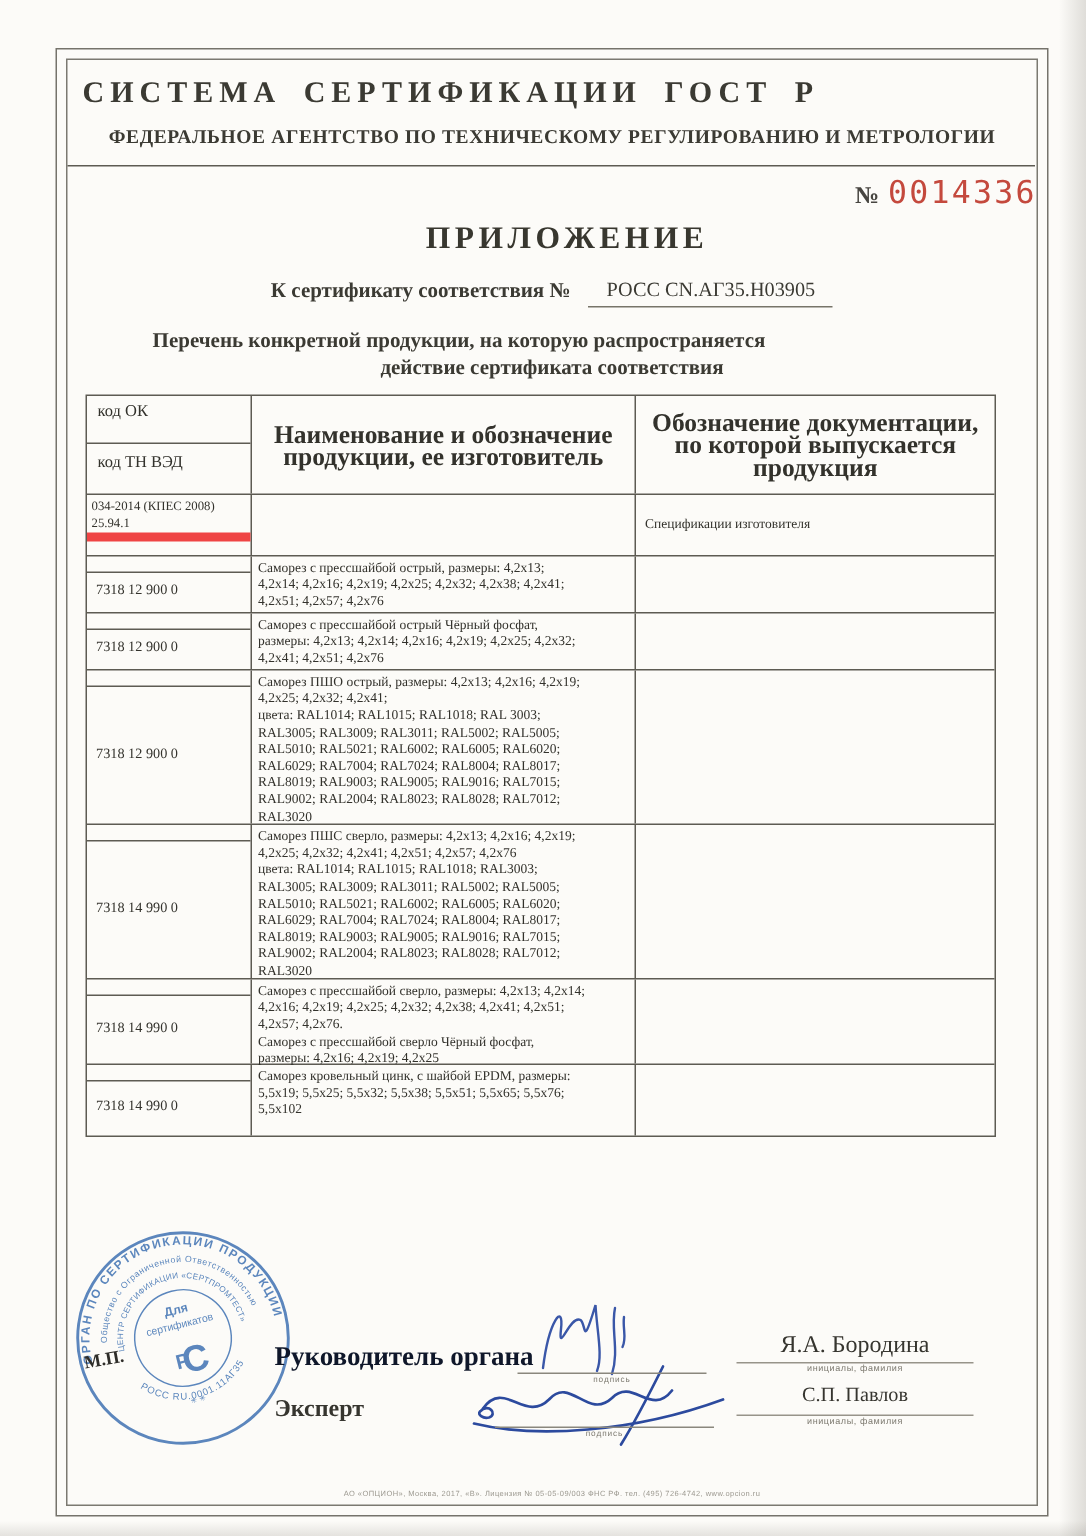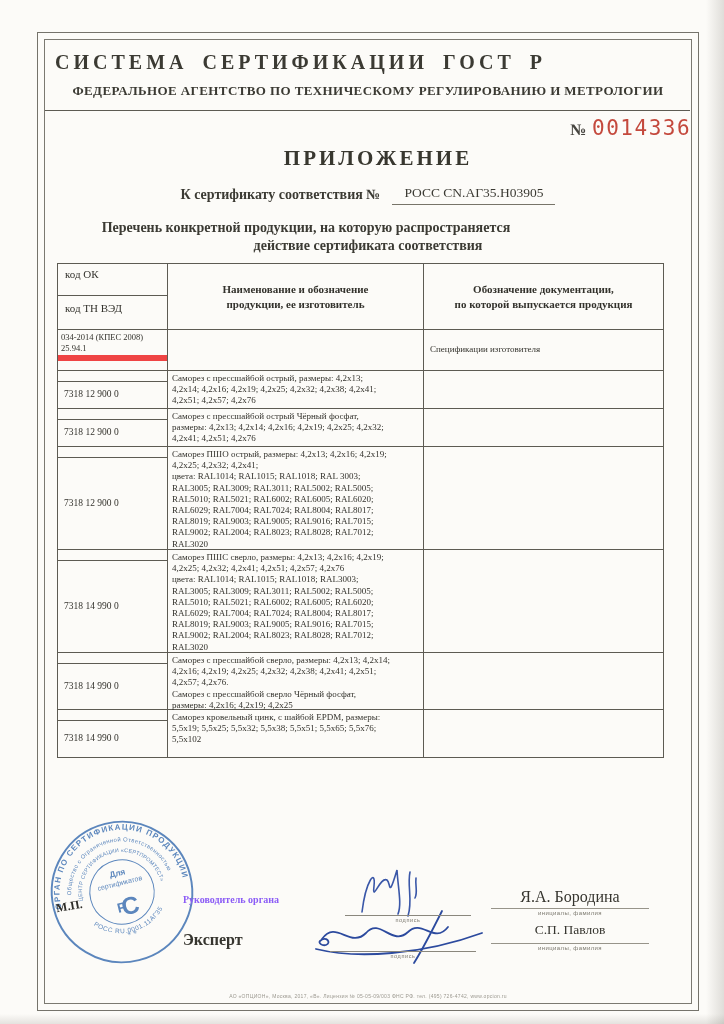--- a/index.html
+++ b/index.html
@@ -36,34 +36,34 @@
     font-size:9px;line-height:11.2px;color:#33322c;}
   .tr{display:flex;border-bottom:1px solid #5d5b53;box-sizing:border-box;}
   .tr:last-child{border-bottom:none;}
   .c1{width:110px;border-right:1px solid #5d5b53;display:flex;flex-direction:column;box-sizing:border-box;}
   .c2{width:256px;border-right:1px solid #5d5b53;padding:2px 4px;white-space:pre-line;box-sizing:border-box;}
   .c3{flex:1;padding:2px 6px;white-space:pre-line;box-sizing:border-box;}
   .rh{height:66px;}
   .r0{height:41px;} .r1{height:38px;} .r2{height:38px;}
   .r3{height:103px;} .r4{height:103px;} .r5{height:57px;} .r6{height:47px;}
   .hcell{display:flex;align-items:center;justify-content:center;text-align:center;
-    font-weight:bold;font-size:11px;line-height:15px;white-space:pre-line;}
+    font-weight:bold;font-size:17px;line-height:15px;white-space:pre-line;}
   .h-ok{height:32px;border-bottom:1px solid #5d5b53;padding:5px 7px 0;font-size:11px;box-sizing:border-box;}
   .h-tn{flex:1;padding:7px 7px 0;font-size:11px;box-sizing:border-box;}
   .ok-code{flex:0 0 27px;padding:2px 3px;font-size:8.5px;line-height:10.5px;
     white-space:pre-line;border-bottom:6px solid #ef4444;box-sizing:border-box;}
   .ok-empty{flex:1;}
   .stub{height:11px;border-bottom:1px solid #5d5b53;box-sizing:border-box;}
   .code{flex:1;display:flex;align-items:center;padding:0 6px;font-size:9.5px;}
   .docs-mid{display:flex;align-items:center;}
 
   .stamp{position:absolute;left:44px;top:814px;width:156px;height:156px;transform:rotate(-14deg);opacity:0.88;}
   .mp-mark{position:absolute;left:56px;top:899px;font-weight:bold;font-size:12px;color:#2e2d29;transform:rotate(-10deg);}
 
-  .role1{position:absolute;left:183px;top:894px;font-weight:bold;font-size:10px;color:#8b5cf6;}
+  .role1{position:absolute;left:183px;top:894px;font-weight:bold;font-size:18px;color:#0f172a;}
   .role2{position:absolute;left:183px;top:931px;font-weight:bold;font-size:16px;color:#36352f;}
   .sigline1{position:absolute;left:345px;top:915px;width:126px;border-top:1px solid #8a877d;}
   .sigline2{position:absolute;left:330px;top:951px;width:146px;border-top:1px solid #8a877d;}
   .siglabel{position:absolute;text-align:center;font-size:5.5px;letter-spacing:0.6px;color:#7c796f;font-family:"Liberation Sans", sans-serif;}
   .siglabel.s1{left:345px;top:917px;width:126px;}
   .siglabel.s2{left:330px;top:953px;width:146px;}
   .name1{position:absolute;left:488px;top:888px;width:164px;text-align:center;font-size:16px;color:#36352f;}
   .name2{position:absolute;left:488px;top:922px;width:164px;text-align:center;font-size:13.5px;color:#36352f;}
   .nameline1{position:absolute;left:491px;top:908px;width:158px;border-top:1px solid #97948a;}
   .nameline2{position:absolute;left:491px;top:943px;width:158px;border-top:1px solid #97948a;}

